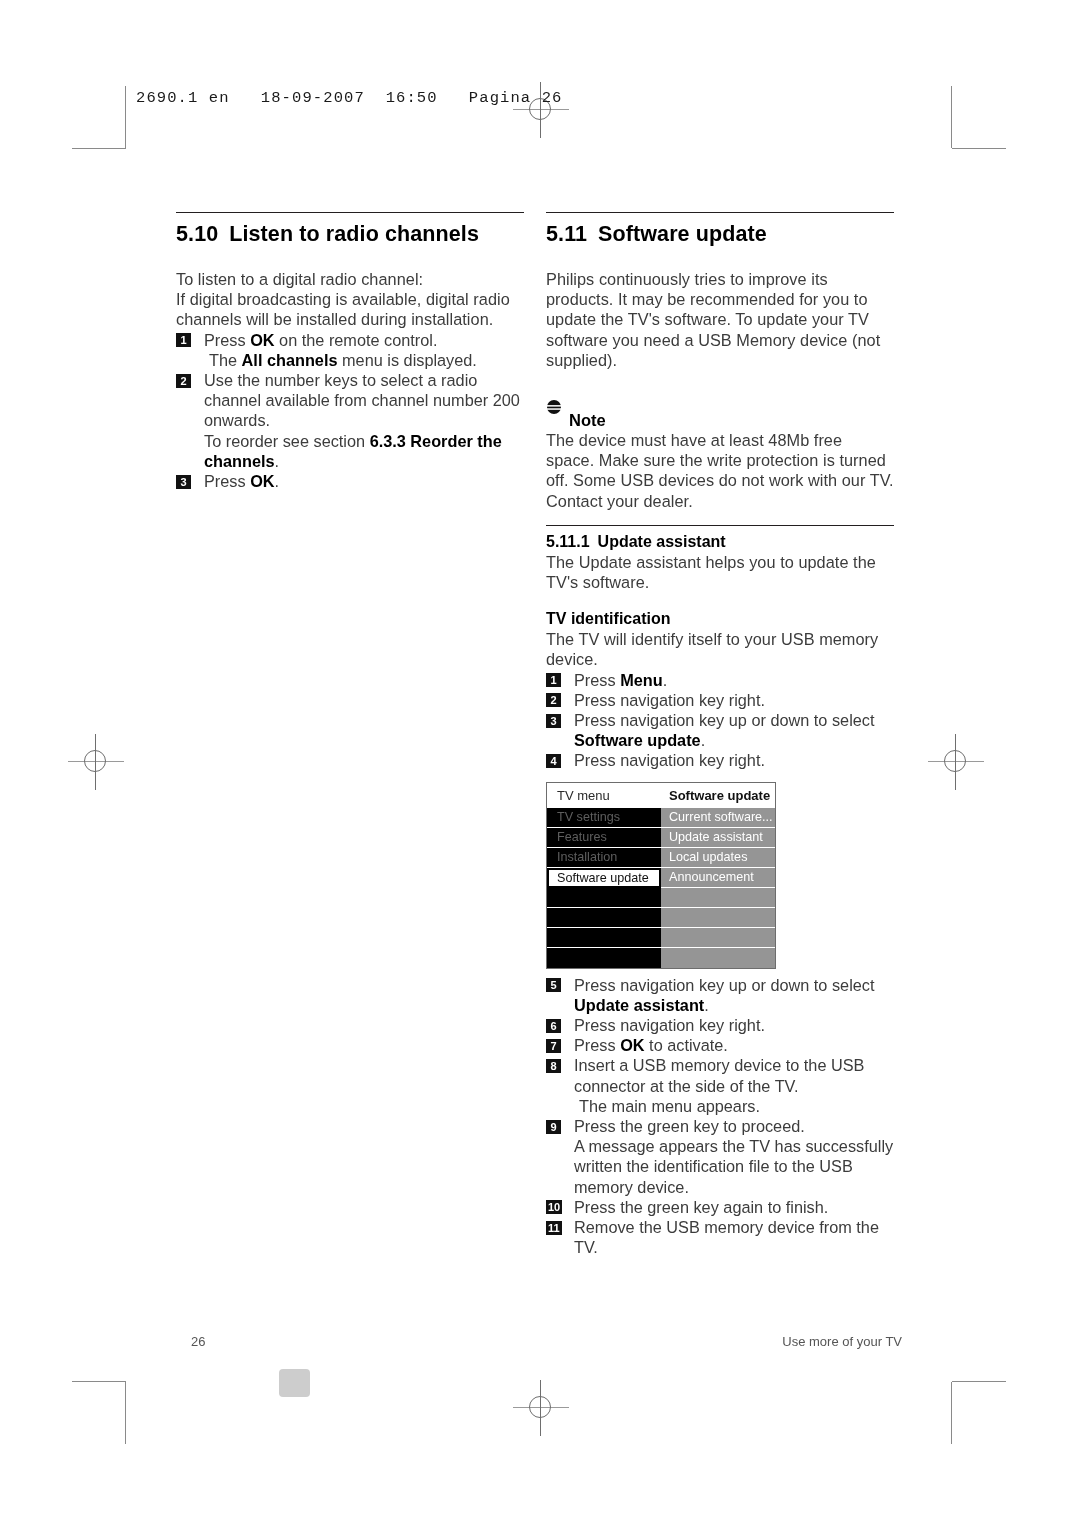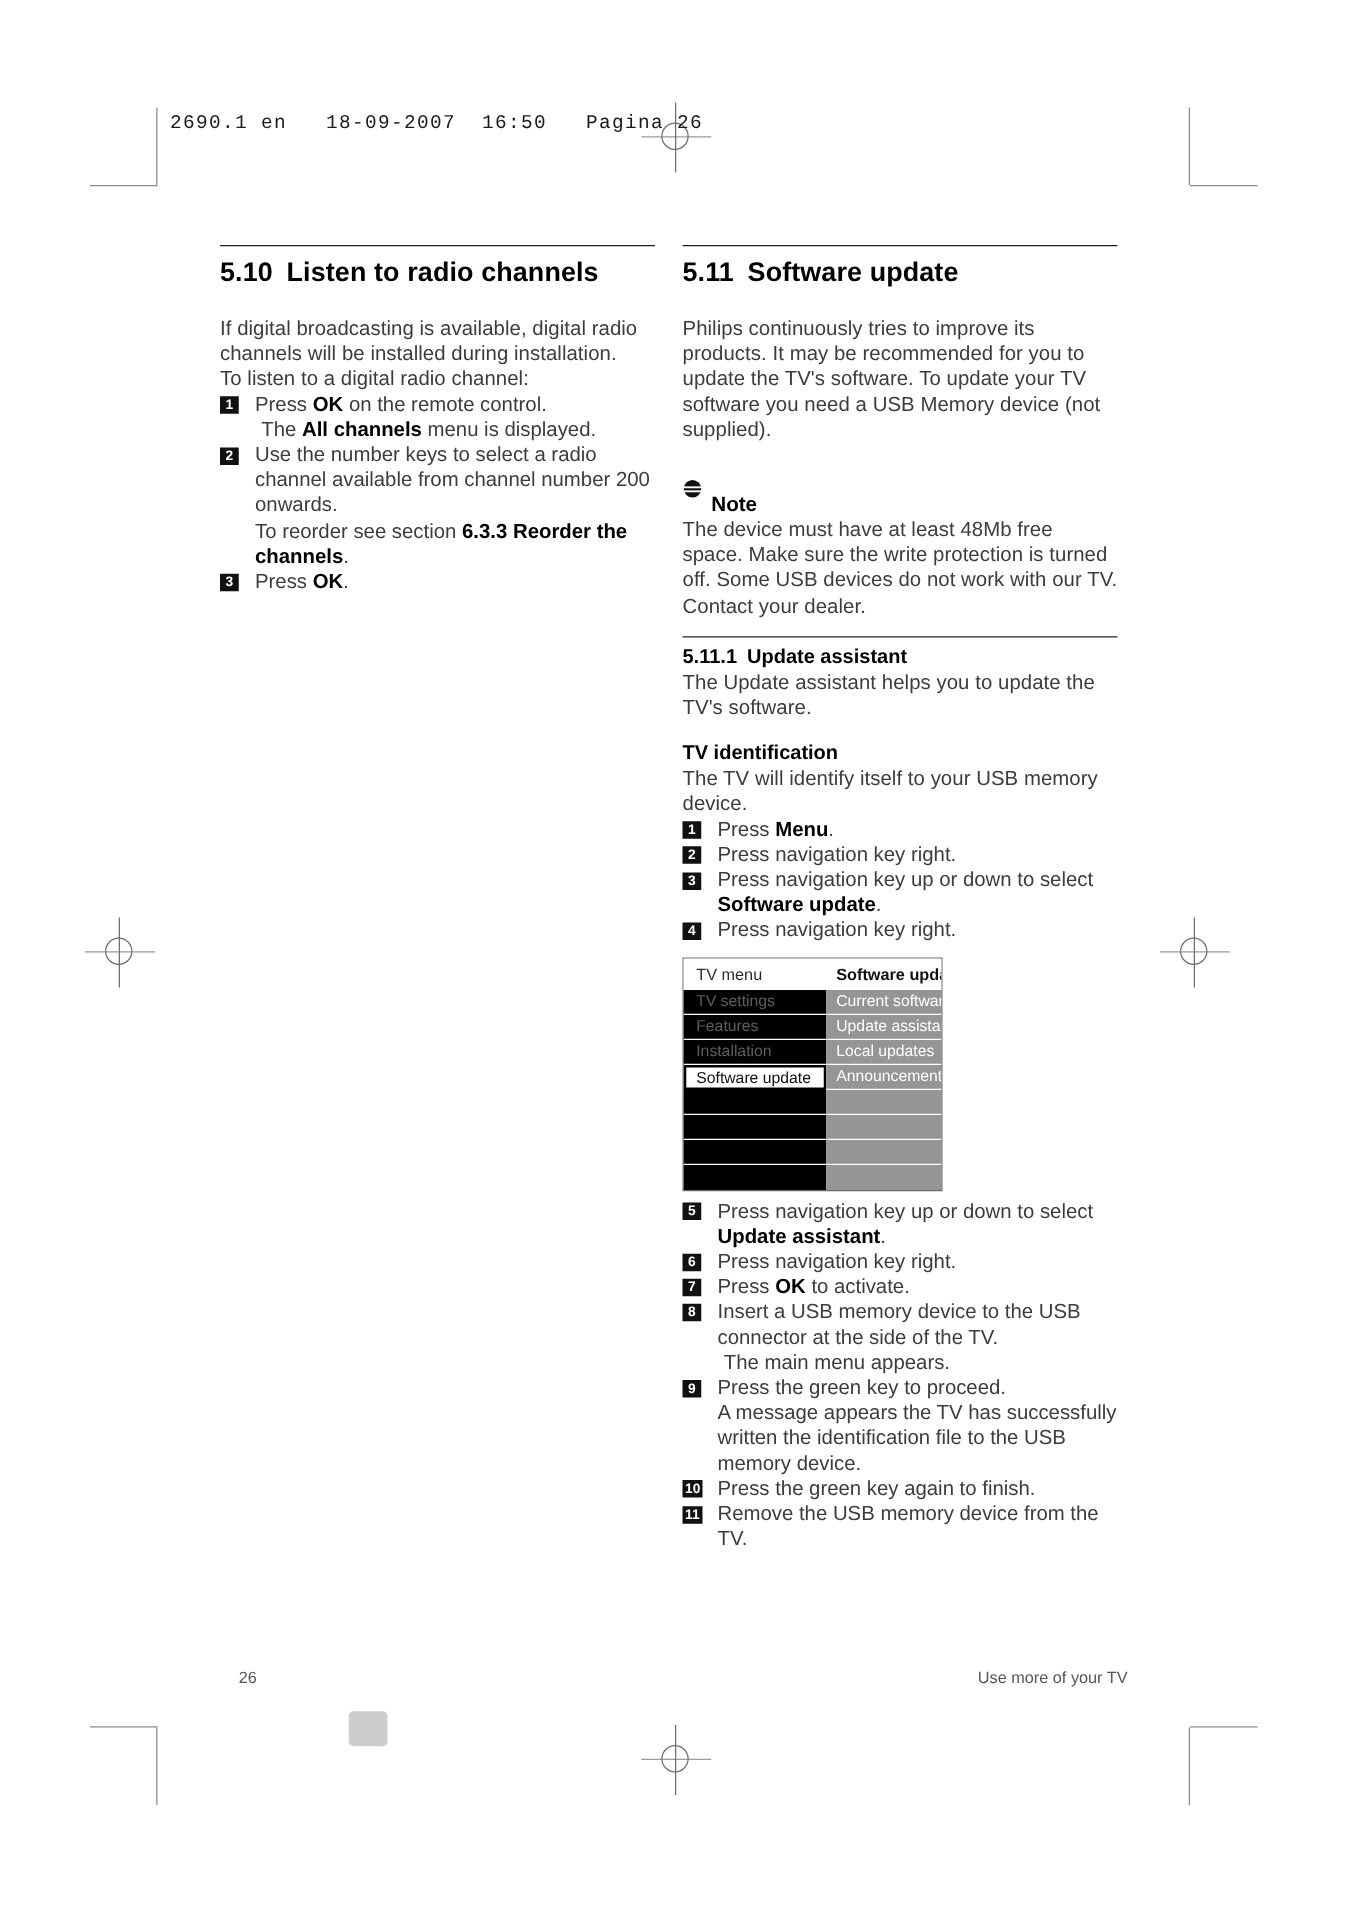--- a/index.html
+++ b/index.html
@@ -73,21 +73,21 @@
     left: 136px;
     top: 89px;
     font-family: "Liberation Mono", monospace;
     font-size: 15.5px;
     letter-spacing: 1.1px;
     color: #1a1a1a;
     white-space: pre;
   }
   .col {
     position: absolute;
-    top: 196px;
+    top: 212px;
     width: 348px;
   }
   .col-left  { left: 176px; }
   .col-right { left: 546px; }
 
   .rule {
     border-top: 1.6px solid #231f20;
     margin: 0 0 9px 0;
   }
   .rule-thin {
@@ -184,21 +184,21 @@
   .note-label {
     font-size: 16.5px;
     font-weight: bold;
     color: #000;
     margin-top: 27px;
   }
 
   
   .tvmenu {
     margin: 11px 0 0 0;
-    width: 208px;
+    width: 230px;
     border: 1.3px solid #6d6d6d;
     background: #ffffff;
     box-sizing: border-box;
     position: relative;
   }
   .tvmenu .row {
     display: flex;
     height: 20px;
   }
   .tvmenu .row.head {
@@ -305,22 +305,22 @@
 <div class="gray-swatch"></div>
 
 <div class="slug">2690.1 en   18-09-2007  16:50   Pagina 26</div>
 
 <div class="col col-left">
   <div class="rule"></div>
   <h2 class="sec-title">
     <span class="num">5.10</span><span>Listen to radio channels</span>
   </h2>
 
+  <p class="para">To listen to a digital radio channel:</p>
   <p class="para">If digital broadcasting is available, digital radio channels will be installed during installation.</p>
-  <p class="para">To listen to a digital radio channel:</p>
 
   <ol class="steps">
     <li>
       <span class="badge">1</span>
       <span>Press <strong class="b">OK</strong> on the remote control.</span>
       <span class="substep">The <strong class="b">All channels</strong> menu is displayed.</span>
     </li>
     <li>
       <span class="badge">2</span>
       <span>Use the number keys to select a radio channel available from channel number 200 onwards.</span>

